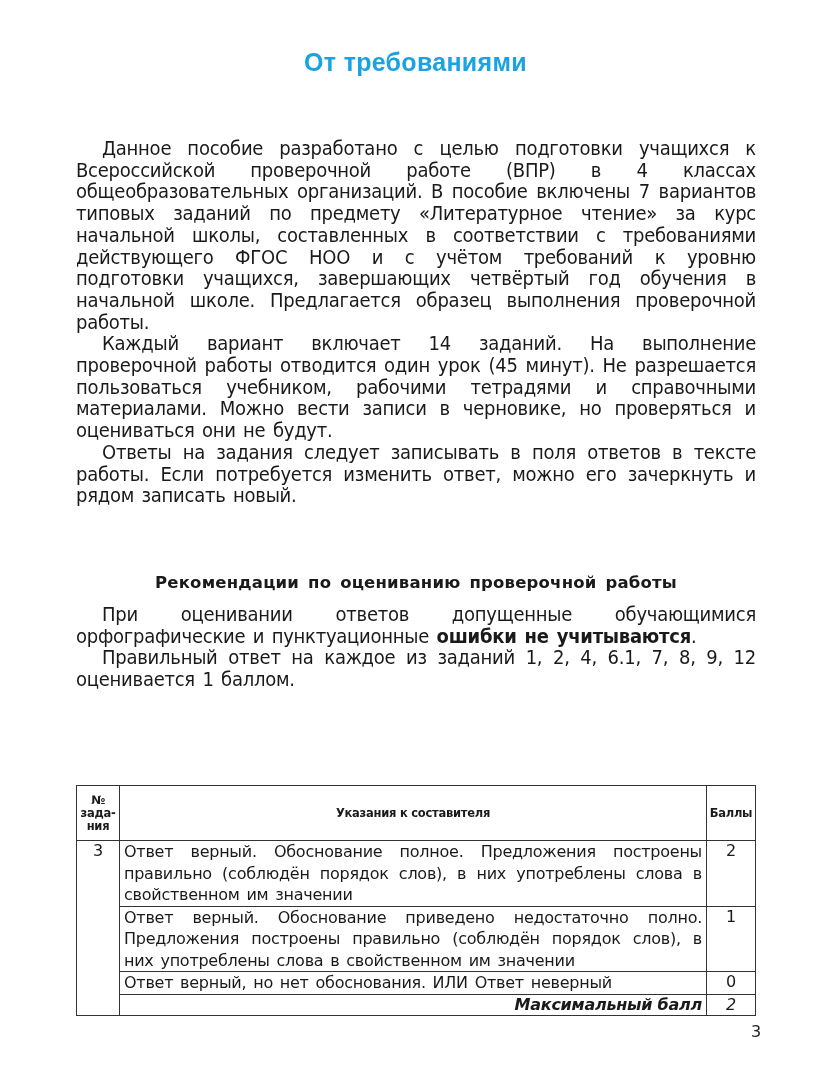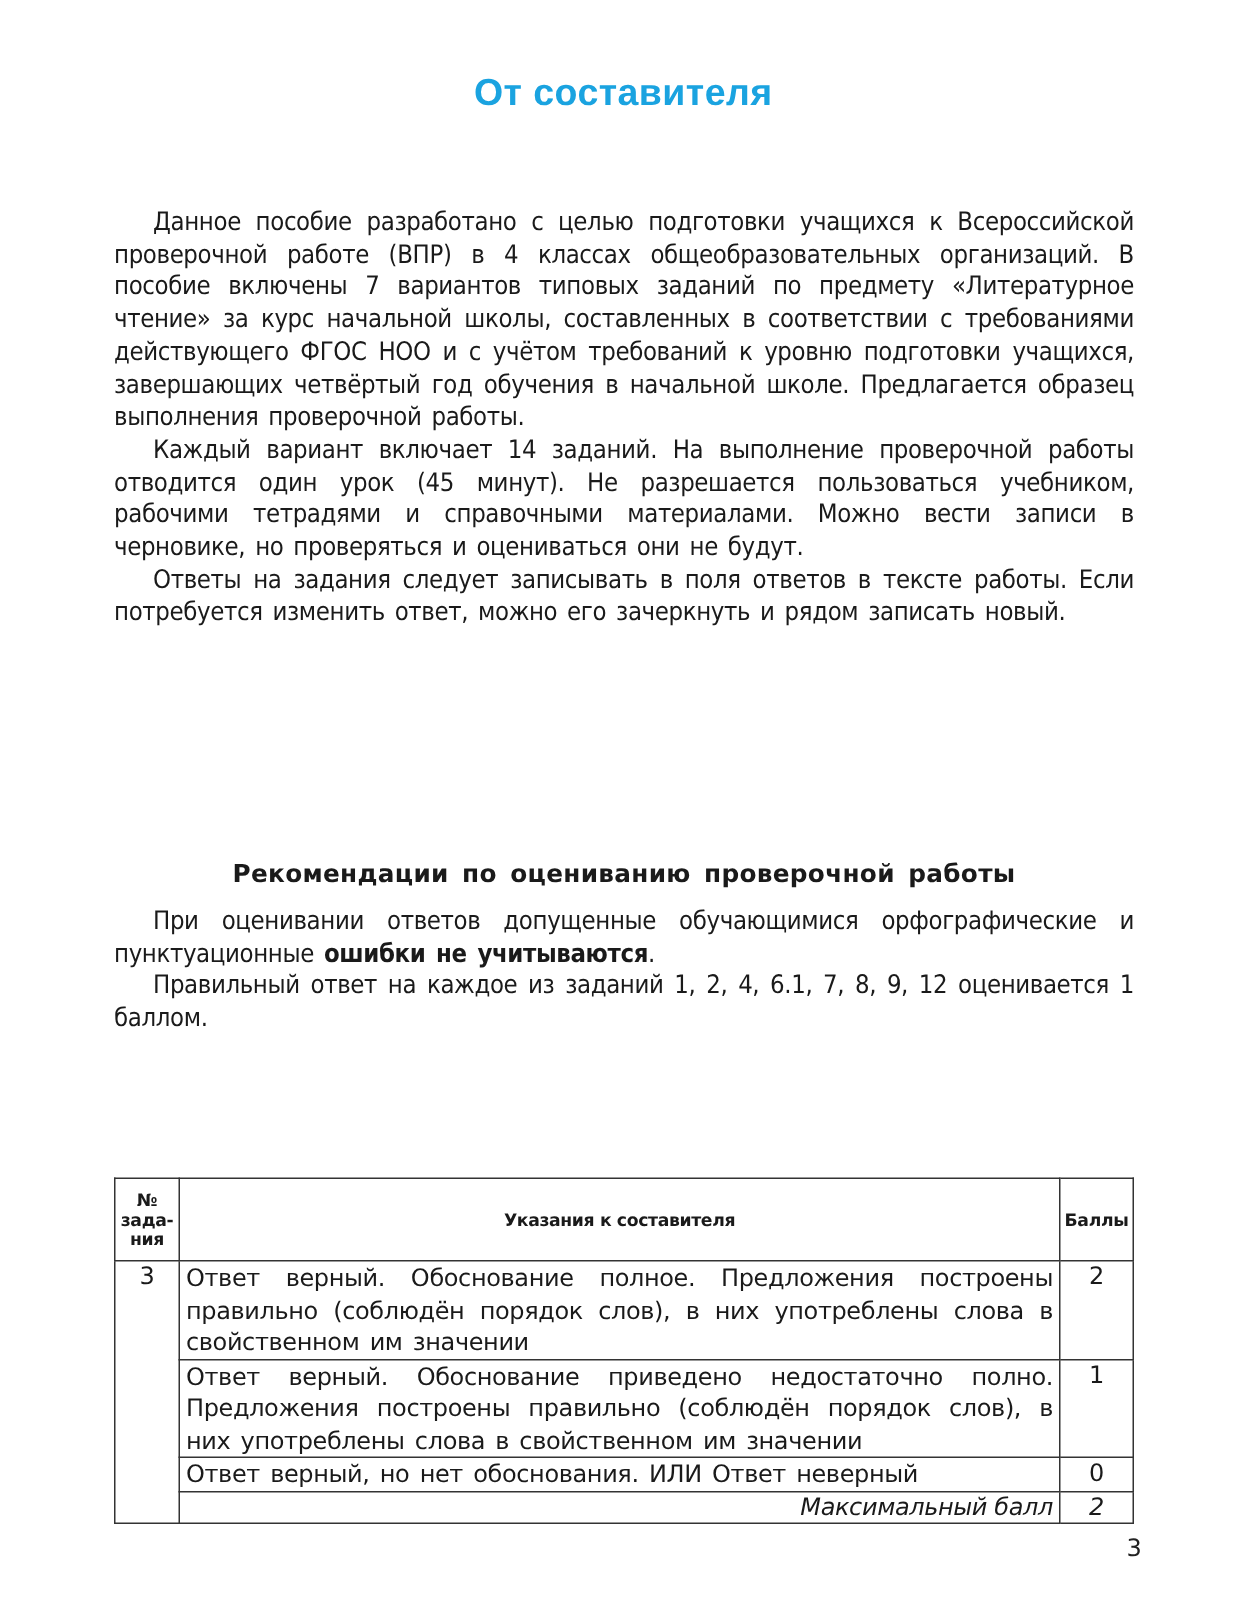--- a/index.html
+++ b/index.html
@@ -25,21 +25,21 @@
       font-weight: bold;
       font-size: 25px;
       color: #1aa3e0;
       letter-spacing: 0.3px;
     }
     .text-block {
       position: absolute;
       left: 76px;
       width: 680px;
       font-family: "DejaVu Sans", sans-serif;
-      font-size: 17px;
+      font-size: 20px;
       line-height: 21.7px;
       text-align: justify;
       font-stretch: condensed;
       letter-spacing: -0.25px;
       word-spacing: 2px;
     }
     .text-block p {
       margin: 0;
       text-indent: 26px;
       text-align: justify;
@@ -98,39 +98,40 @@
     }
     td.pts-cell {
       text-align: center;
       padding-top: 2px;
     }
     td.max-label {
       text-align: right;
       font-style: italic;
       padding: 1px 4px 1px 6px;
       line-height: 20px;
+      font-weight: bold;
     }
     td.max-value {
       text-align: center;
       font-style: italic;
       line-height: 20px;
     }
     .page-number {
       position: absolute;
       top: 1022px;
       left: 751px;
       font-family: "DejaVu Sans", sans-serif;
       font-size: 16px;
       color: #222222;
     }
   </style>
 </head>
 <body>
 
-<div class="page-title">От составителя</div>
+<div class="page-title">От требованиями</div>
 
 <div class="text-block" id="intro">
   <p>Данное пособие разработано с целью подготовки учащихся к Всероссийской проверочной работе (ВПР) в 4 классах общеобразовательных организаций. В пособие включены 7 вариантов типовых заданий по предмету «Литературное чтение» за курс начальной школы, составленных в соответствии с требованиями действующего ФГОС НОО и с учётом требований к уровню подготовки учащихся, завершающих четвёртый год обучения в начальной школе. Предлагается образец выполнения проверочной работы.</p>
   <p>Каждый вариант включает 14 заданий. На выполнение проверочной работы отводится один урок (45 минут). Не разрешается пользоваться учебником, рабочими тетрадями и справочными материалами. Можно вести записи в черновике, но проверяться и оцениваться они не будут.</p>
   <p>Ответы на задания следует записывать в поля ответов в тексте работы. Если потребуется изменить ответ, можно его зачеркнуть и рядом записать новый.</p>
 </div>
 
 <div class="section-title">Рекомендации по оцениванию проверочной работы</div>
 
 <div class="text-block" id="rules">

